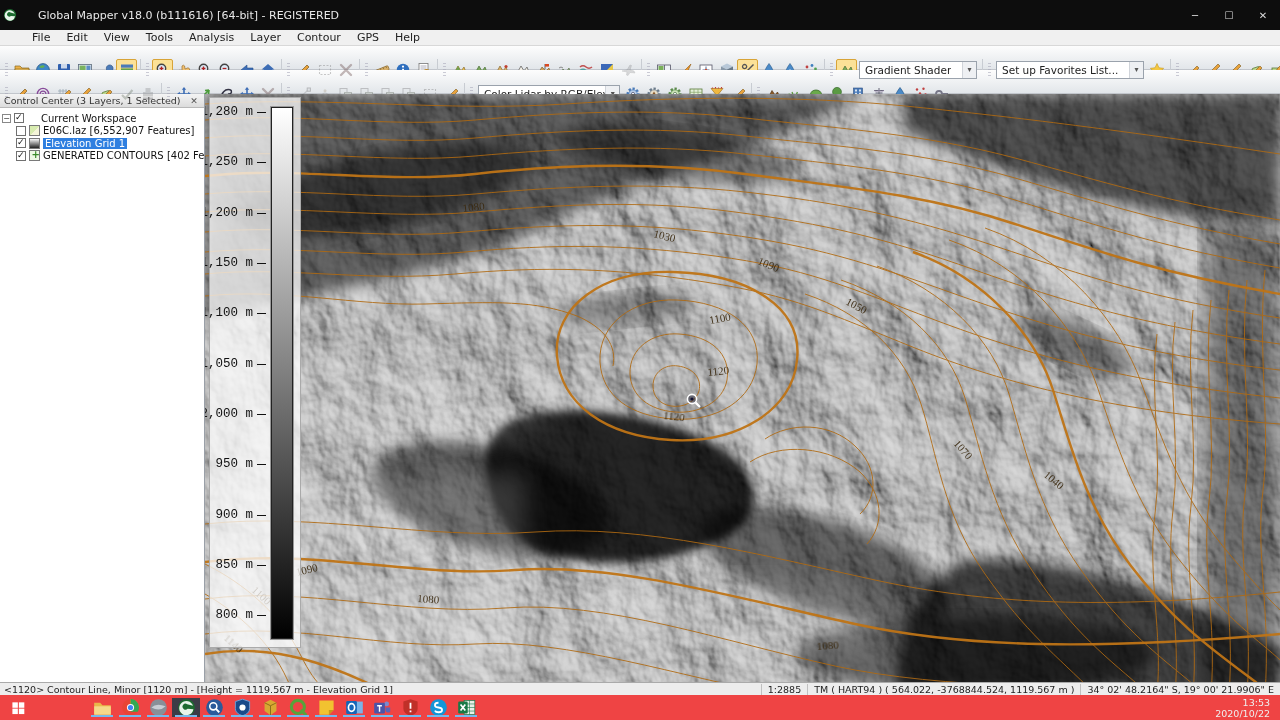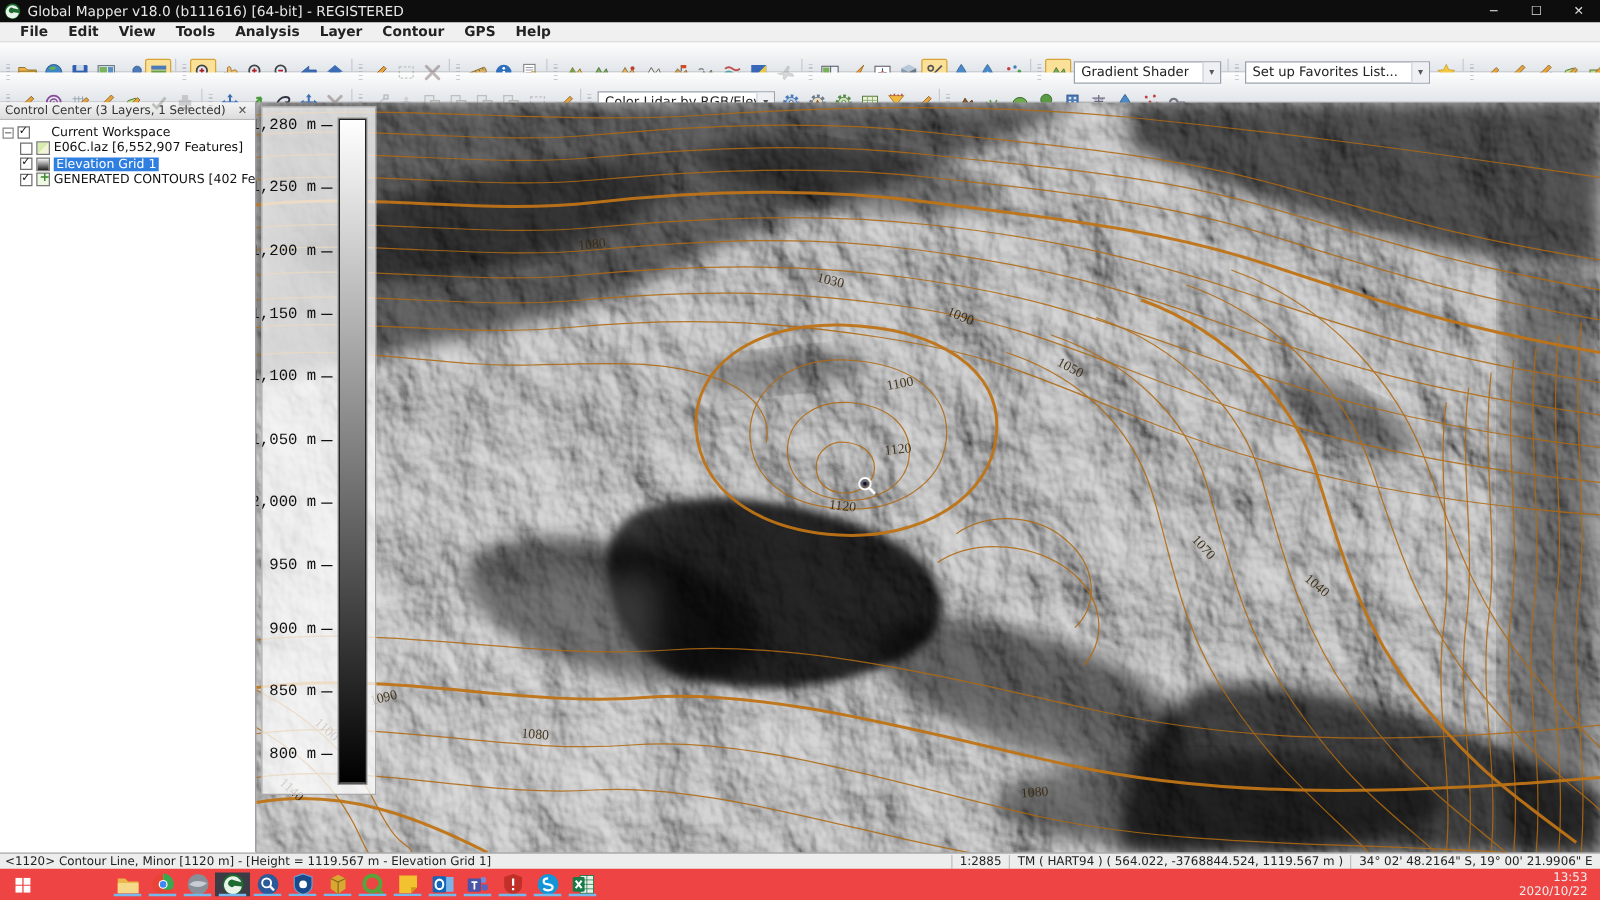--- a/index.html
+++ b/index.html
@@ -1,27 +1,27 @@
 <!DOCTYPE html>
 <html><head>
 <meta charset="utf-8">
 <style>
   * { margin:0; padding:0; box-sizing:border-box; }
   html,body { width:1280px; height:720px; overflow:hidden; font-family:"DejaVu Sans","Liberation Sans",sans-serif; }
   .app { width:1280px; height:720px; display:flex; flex-direction:column; background:#ececec; }
 
   
-  .titlebar { height:18px; background:#0d0d0d; color:#e8e8e8; display:flex; align-items:center; font-size:11px; flex:0 0 auto; }
+  .titlebar { height:30px; background:#0d0d0d; color:#e8e8e8; display:flex; align-items:center; font-size:11px; flex:0 0 auto;gap:16px; }
   .titlebar .logo { width:14px; height:14px; margin:0 5px 0 3px; }
   .titlebar .title { flex:1; white-space:nowrap; }
   .winbtns { display:flex; height:100%; }
   .winbtn { width:34px; display:flex; align-items:center; justify-content:center; color:#ddd; font-size:10px; cursor:default; }
 
   
-  .menubar { height:16px; background:#f0f0f0; border-bottom:1px solid #d8d8d8; display:flex; align-items:center; font-size:11px; color:#222; padding-left:8px; flex:0 0 auto;font-weight:bold; }
+  .menubar { height:16px; background:#f0f0f0; border-bottom:1px solid #d8d8d8; display:flex; align-items:center; font-size:11px; color:#222; padding-left:24px; flex:0 0 auto; }
   .menuitem { padding:0 8px; height:100%; display:flex; align-items:center; }
 
   
   .tbrow { height:24px; background:linear-gradient(#fdfdfd,#e2e6ea); border-bottom:1px solid #c2c6cc; display:flex; align-items:center; padding:0 2px; flex:0 0 auto; }
   .grp { display:flex; align-items:center; height:22px; padding:0 3px; border-right:1px solid #c8ccd2; margin-right:2px;margin-top:24px; }
   .grp::before { content:""; width:3px; height:14px; margin-right:3px;
      background:repeating-linear-gradient(#aab 0 1px, transparent 1px 3px); opacity:.6; }
   .btn { width:21px; height:21px; display:flex; align-items:center; justify-content:center; border:1px solid transparent; border-radius:2px; }
   .btn.on { background:#fbe197; border-color:#d8a438; }
   .btn.dis { opacity:.38; filter:grayscale(80%); }

